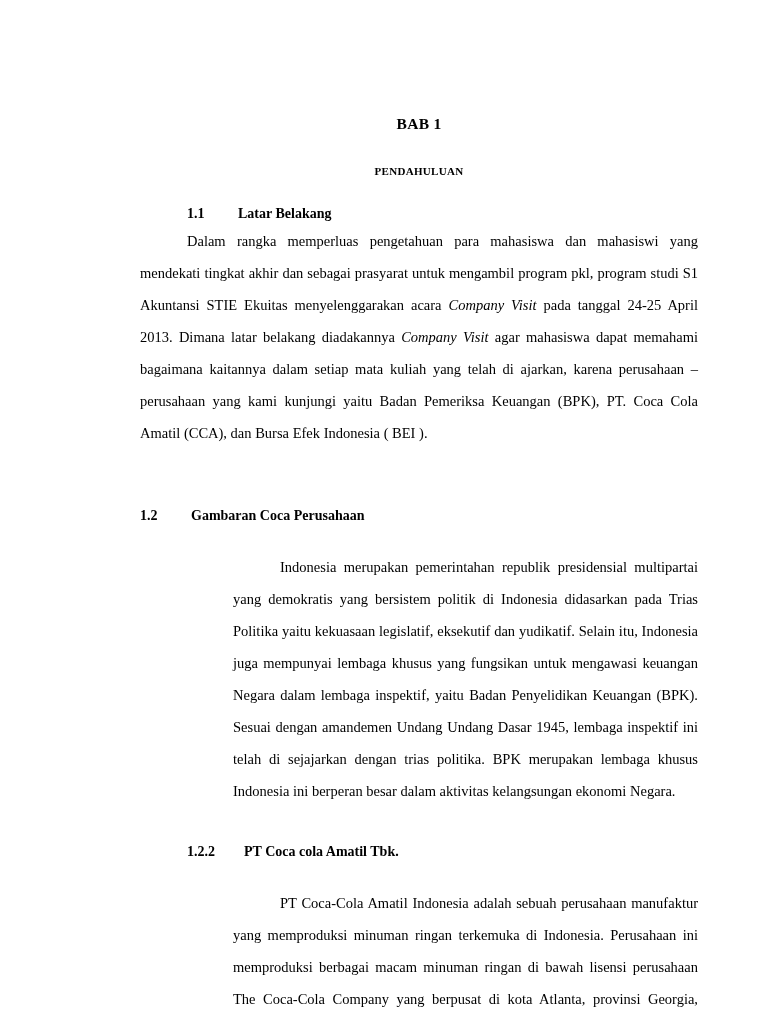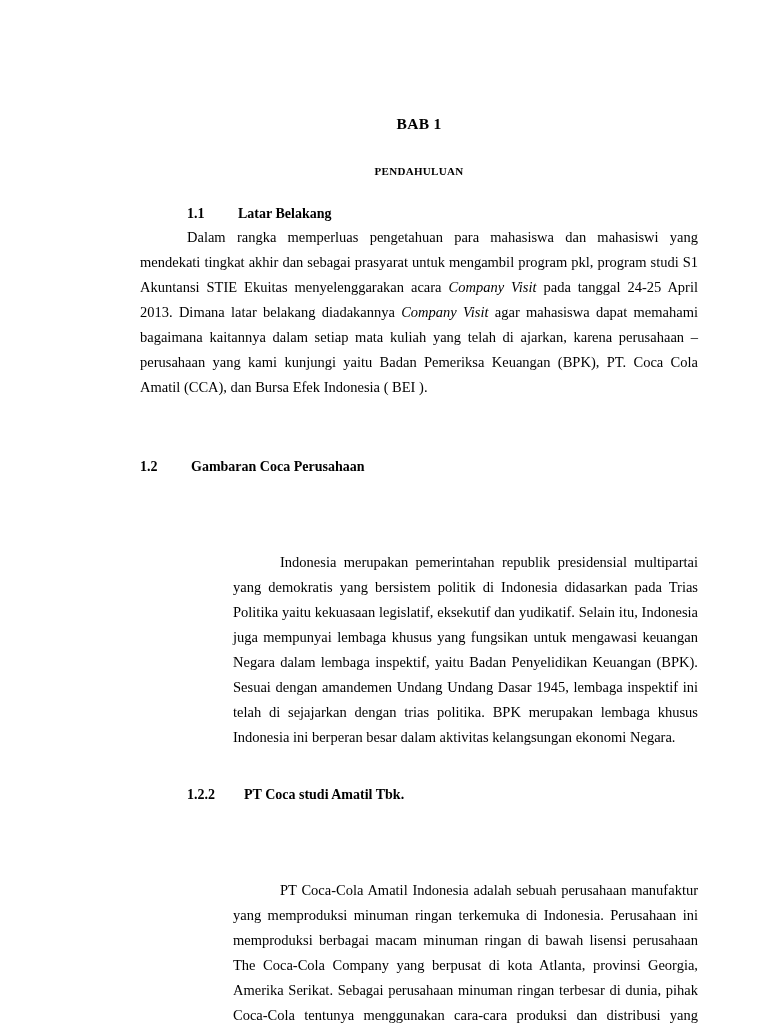--- a/index.html
+++ b/index.html
@@ -74,38 +74,37 @@
 
   
   .h3 {
     padding-left: 47px;
   }
   .h3 .num { width: 57px; }
 
   
   p.para {
     font-size: 14.5px;
-    line-height: 25px;
+    line-height: 32px;
     text-align: justify;
     text-justify: inter-word;
     margin: 0;
     text-indent: 47px;
     -webkit-hyphens: none;
     hyphens: none;
   }
   
   p.para.wide {
     width: 558px;
   }
   
   p.para.inset {
     width: 465px;
     margin-left: 93px;
     text-indent: 47px;
-    margin-top: 48px;
   }
   .gap-md { height: 24px; }
   .gap-lg { height: 34px; }
 
   i { font-style: italic; }
 </style>
 </head>
 <body>
 
 <div class="page">
@@ -130,21 +129,21 @@
     </div>
 
 
     <div class="gap-md"></div>
 
     <p class="para inset">Indonesia merupakan pemerintahan republik presidensial multipartai yang demokratis yang bersistem politik di Indonesia didasarkan pada Trias Politika yaitu  kekuasaan  legislatif, eksekutif dan yudikatif. Selain itu, Indonesia juga mempunyai lembaga khusus yang fungsikan untuk mengawasi keuangan Negara dalam lembaga inspektif, yaitu Badan Penyelidikan Keuangan (BPK). Sesuai dengan amandemen Undang Undang Dasar 1945, lembaga inspektif ini telah di sejajarkan dengan trias politika. BPK merupakan lembaga khusus Indonesia ini berperan besar dalam aktivitas kelangsungan ekonomi Negara.</p>
 
     <div class="gap-lg"></div>
 
     <div class="heading h3">
-      <span class="num">1.2.2</span><span>PT Coca studi Amatil Tbk.</span>
+      <span class="num">1.2.2</span><span>PT Coca cola Amatil Tbk.</span>
     </div>
 
     <div class="gap-md"></div>
 
     <p class="para inset">PT Coca-Cola Amatil Indonesia adalah sebuah perusahaan manufaktur yang memproduksi minuman ringan terkemuka di Indonesia. Perusahaan ini memproduksi berbagai macam minuman ringan di bawah lisensi perusahaan The Coca-Cola Company yang berpusat di kota Atlanta, provinsi Georgia, Amerika Serikat. Sebagai perusahaan minuman ringan terbesar di dunia, pihak Coca-Cola tentunya menggunakan cara-cara produksi dan distribusi yang berbeda dengan perusahaan yang lain.</p>
 
   </div>
 </div>
 
 </body></html>

